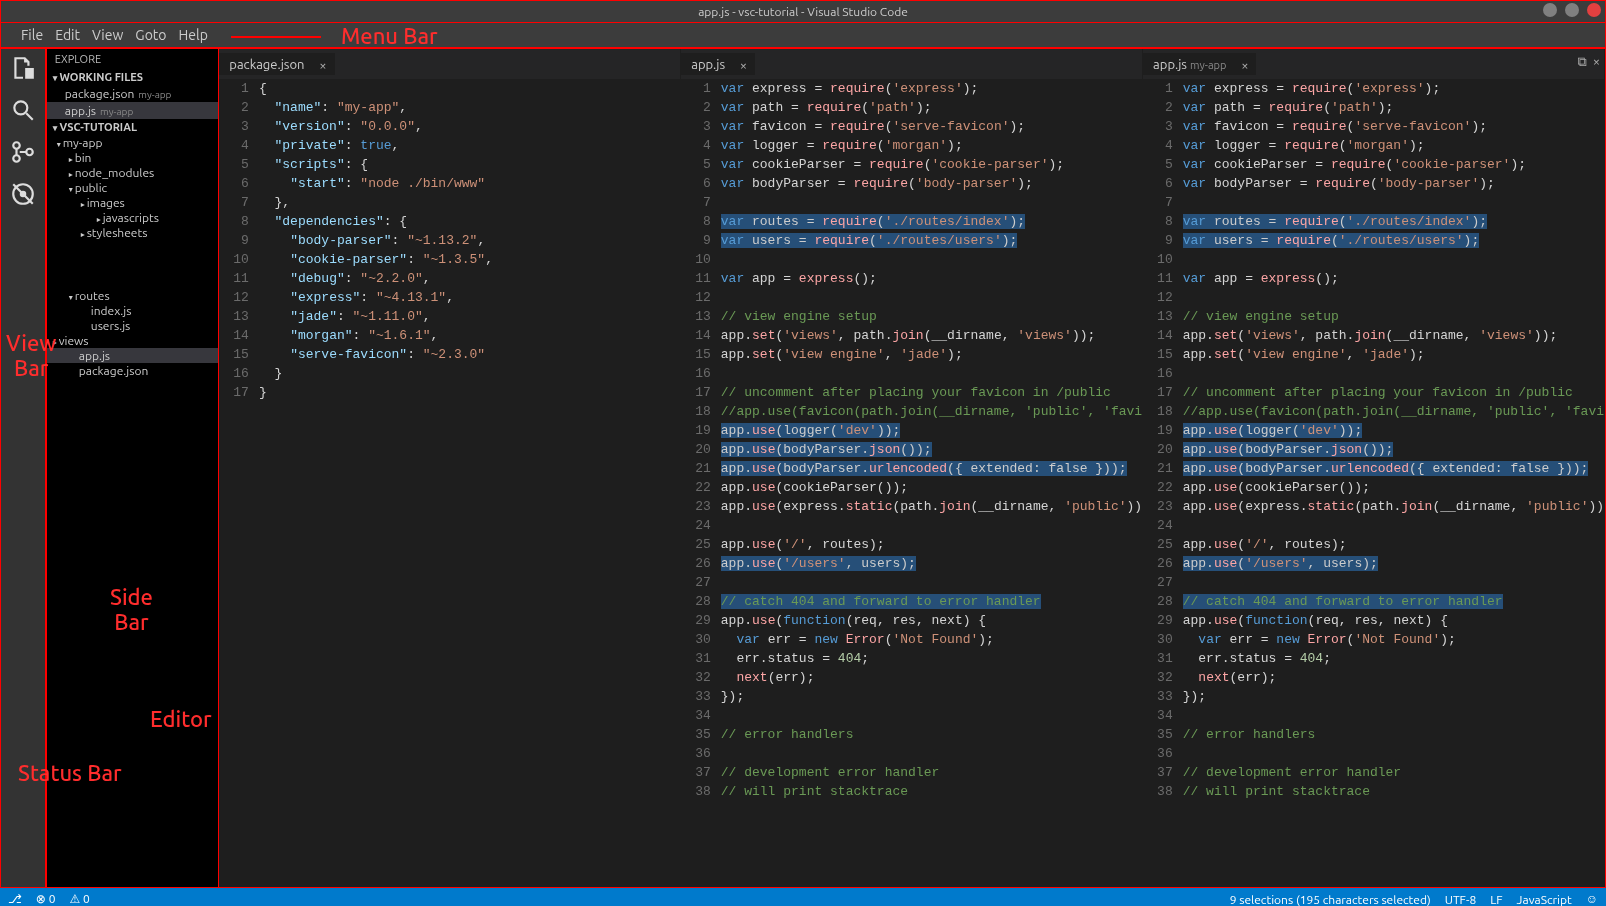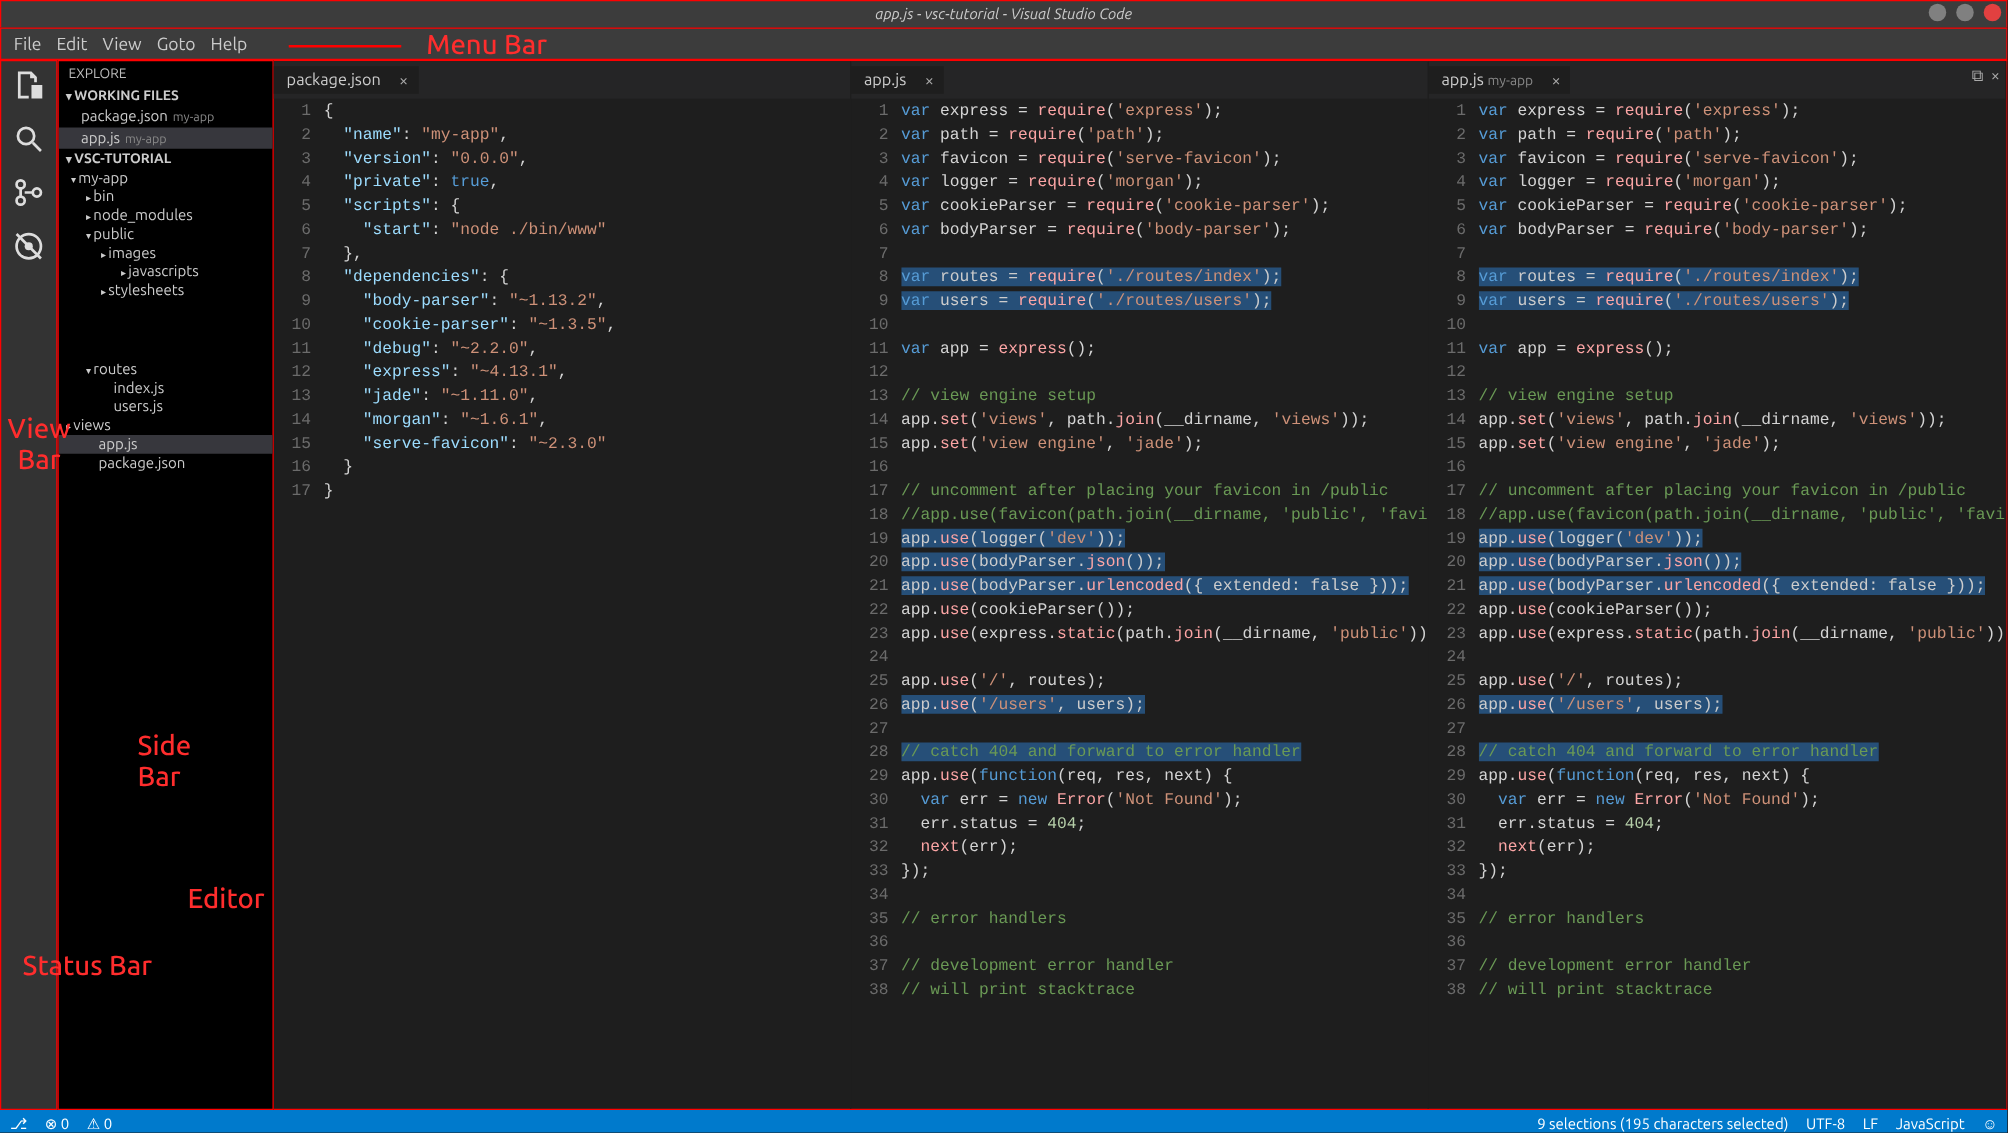--- a/index.html
+++ b/index.html
@@ -1,26 +1,26 @@
 <!DOCTYPE html>
 <html><head>
 <meta charset="utf-8">
 <style>
   * { box-sizing: border-box; margin: 0; padding: 0; }
   body { font-family: -apple-system, "Segoe UI", Ubuntu, sans-serif; font-size: 13px; background: #1e1e1e; color: #ccc; width: 1606px; height: 906px; overflow: hidden; position: relative; }
   .mono { font-family: "Courier New", Consolas, monospace; }
 
-  .titlebar { height: 22px; background: #3c3c3c; color: #ccc; display: flex; align-items: center; justify-content: center; font-size: 12px; position: relative; border: 1px solid red; border-bottom: none; font-style: italic;}
+  .titlebar { height: 22px; background: #3c3c3c; color: #ccc; display: flex; align-items: center; justify-content: center; font-size: 12px; position: relative; border: 1px solid red; border-bottom: none;}
   .titlebar .controls { position: absolute; right: 4px; top: 2px; display: flex; gap: 8px; }
   .ctrl { width: 14px; height: 14px; border-radius: 50%; display: inline-block; }
   .ctrl.min { background: #808080; }
   .ctrl.max { background: #808080; }
   .ctrl.close { background: #e24040; }
 
-  .menubar { height: 26px; background: #3c3c3c; display: flex; align-items: center; padding: 0 10px; gap: 12px; font-size: 14px; border: 1px solid red; position: relative; }
+  .menubar { height: 26px; background: #3c3c3c; display: flex; align-items: center; padding: 0 20px; gap: 12px; font-size: 14px; border: 1px solid red; position: relative; }
   .menubar .item { cursor: default; }
   .annot { position: absolute; color: #ff2d2d; font-size: 22px; font-weight: 500; pointer-events: none; }
 
   .body { display: flex; height: 840px; }
   .viewbar { width: 50px; background: #333333; border: 1px solid red; display: flex; flex-direction: column; align-items: center; padding-top: 6px; gap: 14px; position: relative;}
   .viewbar svg { width: 26px; height: 26px; fill: #aaa; }
   .viewbar .vb-item { cursor: pointer; }
 
   .sidebar { width: 190px; background: #000000; border: 1px solid red; display: flex; flex-direction: column; font-size: 12px; }
   .sidebar .hdr { padding: 4px 8px; color: #bbb; font-size: 11px; }
@@ -275,16 +275,16 @@
     <span>9 selections (195 characters selected)</span>
     <span>UTF-8</span>
     <span>LF</span>
     <span>JavaScript</span>
     <span>☺</span>
   </div>
 </div>
 
 <div class="annot" style="left:6px; top:330px; white-space:pre; text-align:center;">View
 Bar</div>
-<div class="annot" style="left:110px; top:584px; white-space:pre; ">Side
+<div class="annot" style="left:110px; top:584px; white-space:pre; text-align:center;">Side
 Bar</div>
 <div class="annot" style="left:150px; top:706px;">Editor</div>
 <div class="annot" style="left:18px; top:760px;">Status Bar</div>
 
 </body></html>

